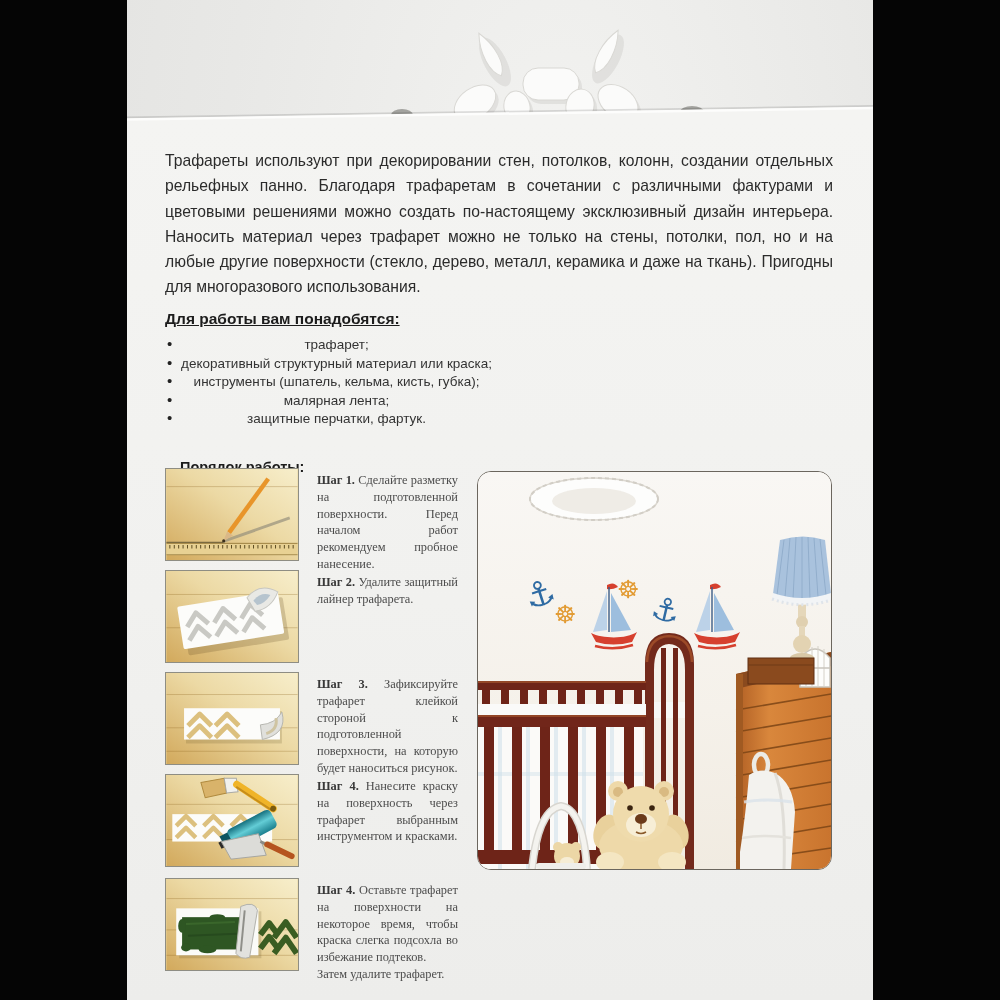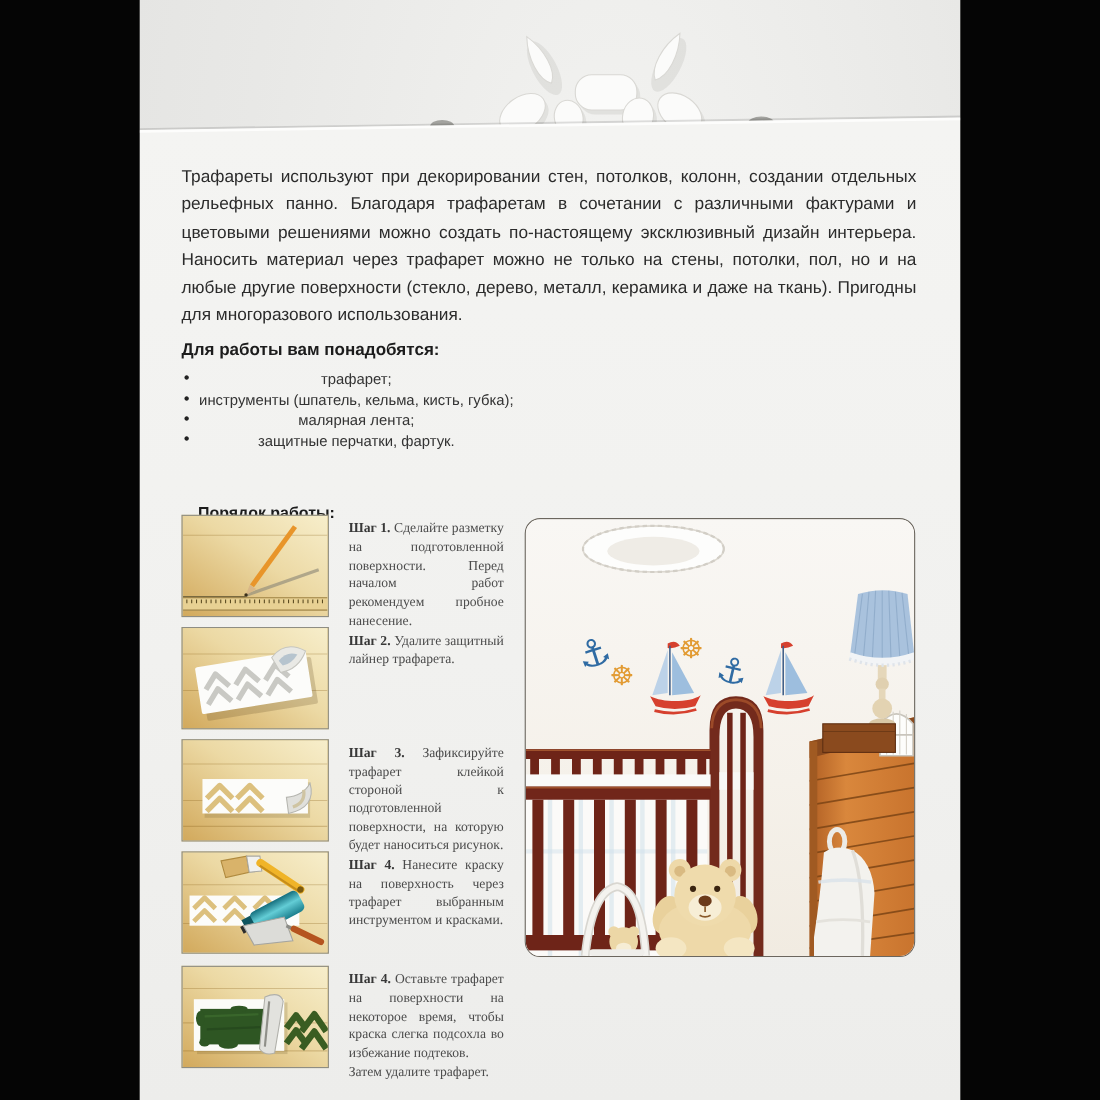--- a/index.html
+++ b/index.html
@@ -13,21 +13,21 @@
     background:radial-gradient(ellipse at 58% 22%, #f3f3f1 0%, #e8e8e6 55%, #e1e1df 100%);}
   .flower{position:absolute;left:250px;top:0;width:340px;height:126px;}
   .front-page{position:absolute;left:0;top:0;width:746px;height:1000px;
     background:linear-gradient(#f4f4f2 12%, #f1f1ef 60%, #ededeb 100%);
     clip-path:polygon(0 119px,746px 107px,746px 1000px,0 1000px);}
   .edge-svg{position:absolute;left:0;top:0;width:746px;height:130px;pointer-events:none;}
 
   .intro{position:absolute;left:38px;top:148px;width:668px;margin:0;
     font-size:15.7px;line-height:25.3px;color:#2b2b2b;text-align:justify;}
   .h-materials{position:absolute;left:38px;top:310px;margin:0;
-    font-size:15.5px;font-weight:bold;color:#1c1c1c;}
+    font-size:15.5px;font-weight:bold;color:#1c1c1c;text-decoration:underline;}
   .materials-list{position:absolute;left:40px;top:336px;margin:0;padding:0;
     list-style:none;font-size:13.5px;line-height:18.6px;color:#333;text-align:center;}
   .materials-list li{position:relative;padding-left:14px;}
   .materials-list li::before{content:"\2022";position:absolute;left:0;top:-1px;
     font-size:15px;color:#222;}
   .h-steps{position:absolute;left:38px;top:444px;margin:15px;
     font-size:14.5px;font-weight:bold;color:#1c1c1c;}
 
   .step-row{position:absolute;left:38px;width:300px;height:94px;}
   .step-img{position:absolute;left:0;top:0;width:134px;height:93px;
@@ -78,20 +78,21 @@
       <ellipse cx="315" cy="112" rx="12" ry="6" fill="#a3a39f"></ellipse>
     </svg>
 
     <div class="front-page">
 
       <p class="intro">Трафареты используют при декорировании стен, потолков, колонн, создании отдельных рельефных панно. Благодаря трафаретам в сочетании с различными фактурами и цветовыми решениями можно создать по-настоящему эксклюзивный дизайн интерьера. Наносить материал через трафарет можно не только на стены, потолки, пол, но и на любые другие поверхности (стекло, дерево, металл, керамика и даже на ткань). Пригодны для многоразового использования.</p>
 
       <h3 class="h-materials">Для работы вам понадобятся:</h3>
       <ul class="materials-list">
         <li>трафарет;</li>
+        <li>декоративный структурный материал или краска;</li>
         <li>инструменты (шпатель, кельма, кисть, губка);</li>
         <li>малярная лента;</li>
         <li>защитные перчатки, фартук.</li>
       </ul>
 
       <h3 class="h-steps">Порядок работы:</h3>
 
       <div class="step-row" style="top:468px">
         <div class="step-img">
           <svg viewBox="0 0 134 93">

